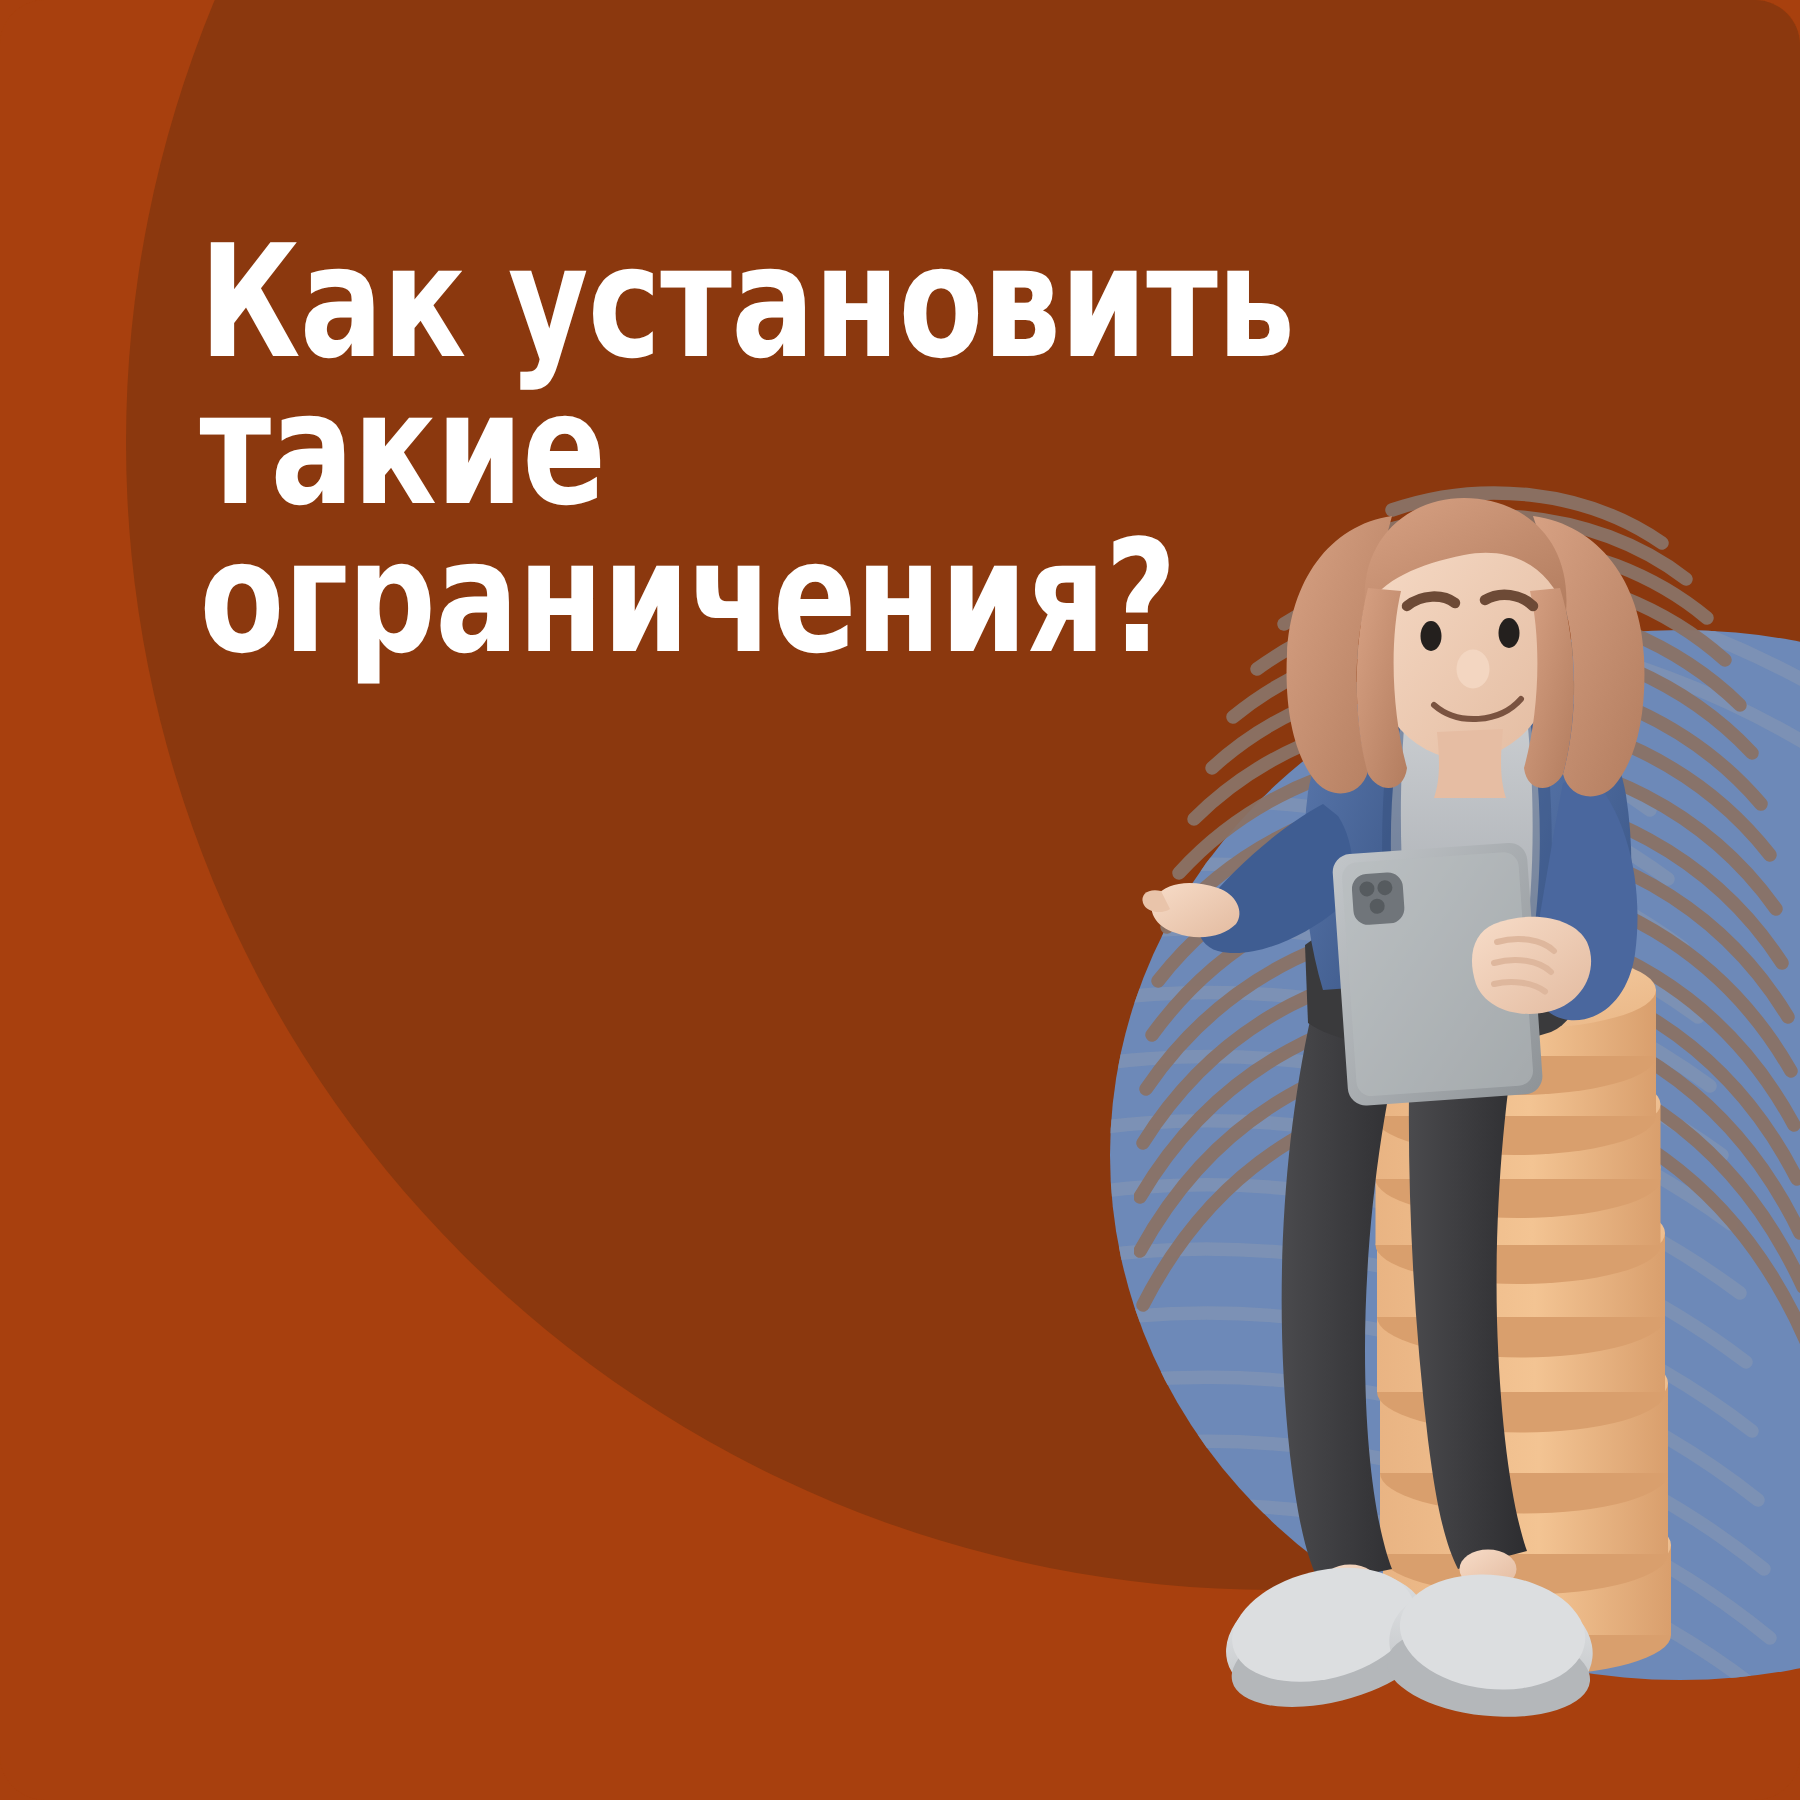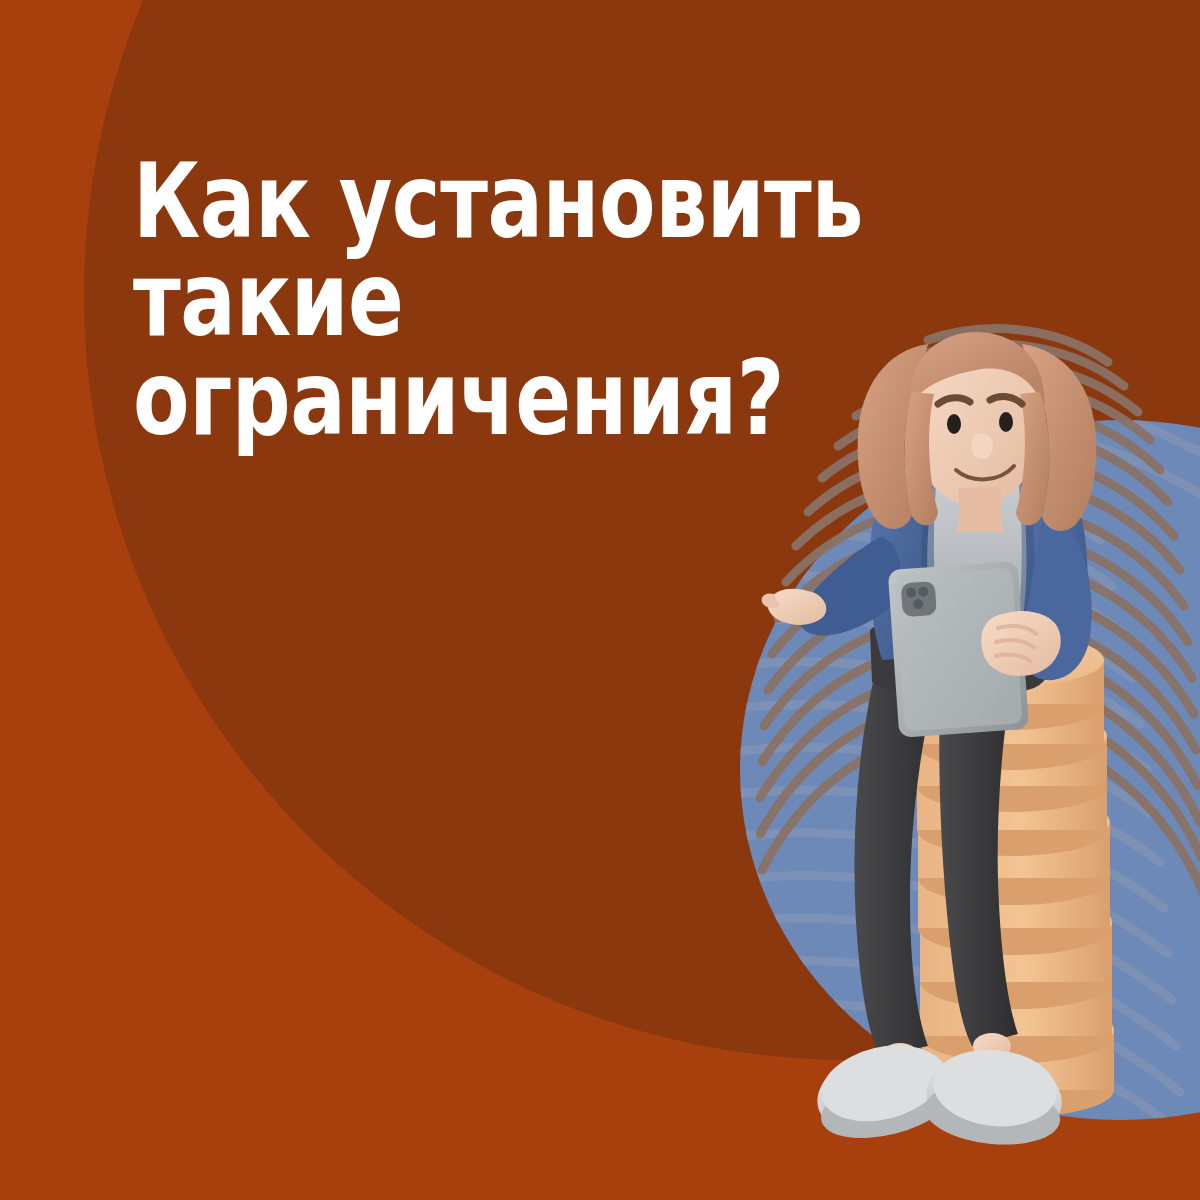--- a/index.html
+++ b/index.html
@@ -2,21 +2,21 @@
 <html lang="ru"><head>
 <meta charset="utf-8">
 <title>Infographic</title>
 <style>
   html,body{margin:0;padding:0;}
   body{
     width:1200px;height:1200px;overflow:hidden;
     font-family:"Liberation Sans","DejaVu Sans",sans-serif;
     background:#a8400e;
   }
-  #canvas{position:relative;width:1200px;height:1200px;overflow:hidden;background:#a8400e;}
+  #canvas{position:relative;width:1200px;height:1200px;overflow:hidden;background:#a8400e;border-radius:30px;}
 
   
   .bg-base{position:absolute;inset:0;background:#a8400e;}
   .bg-dark-circle{
     position:absolute;
     left:84px;top:-470px;
     width:1530px;height:1530px;
     border-radius:50%;
     background:#8b380e;
   }

